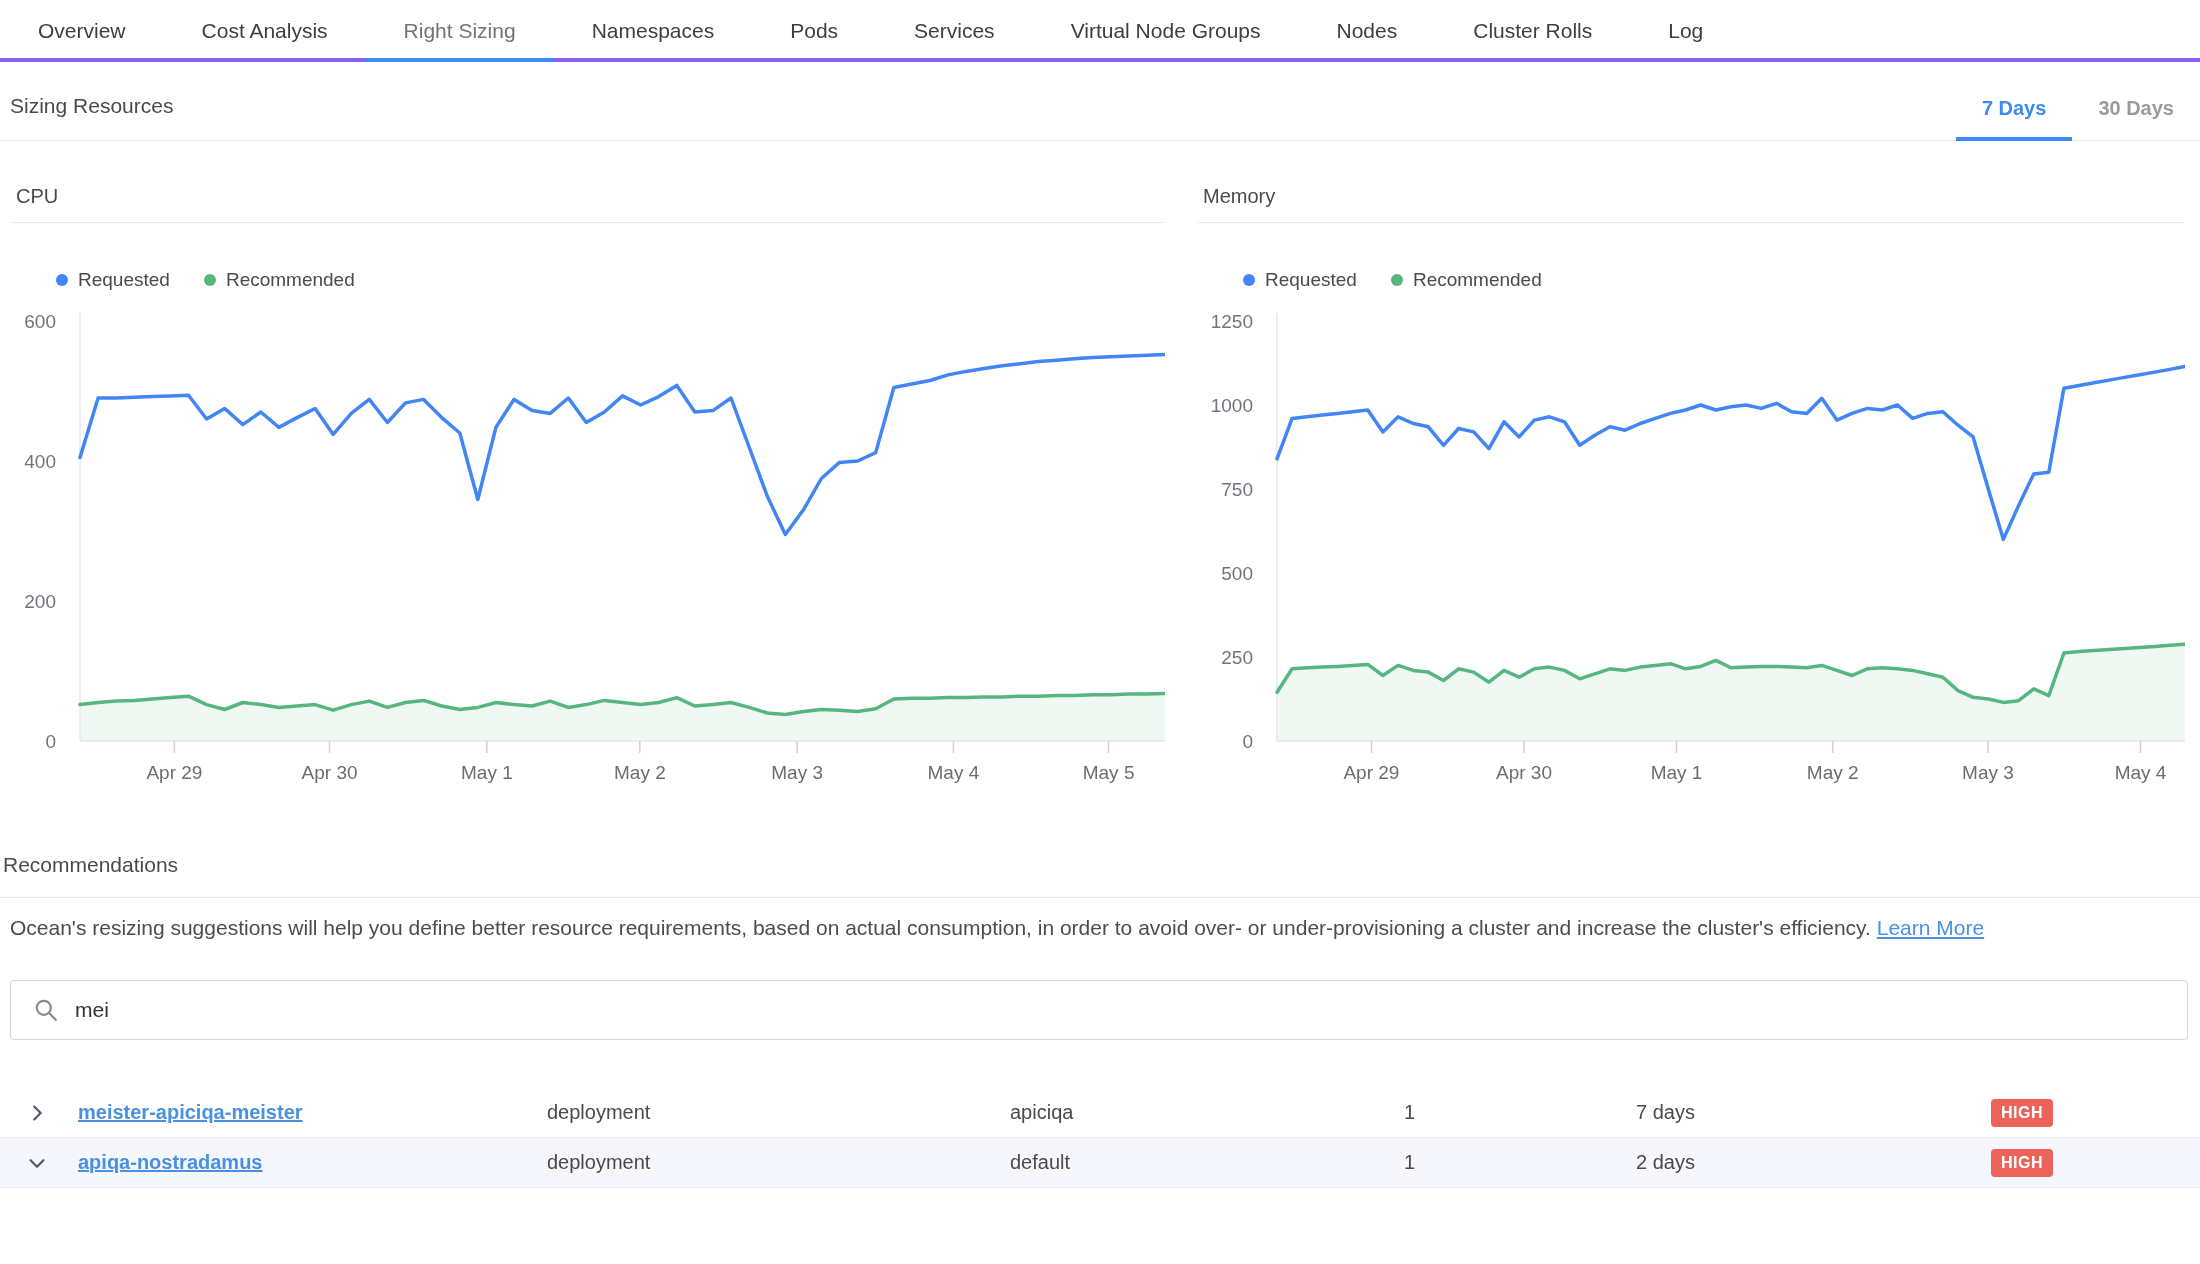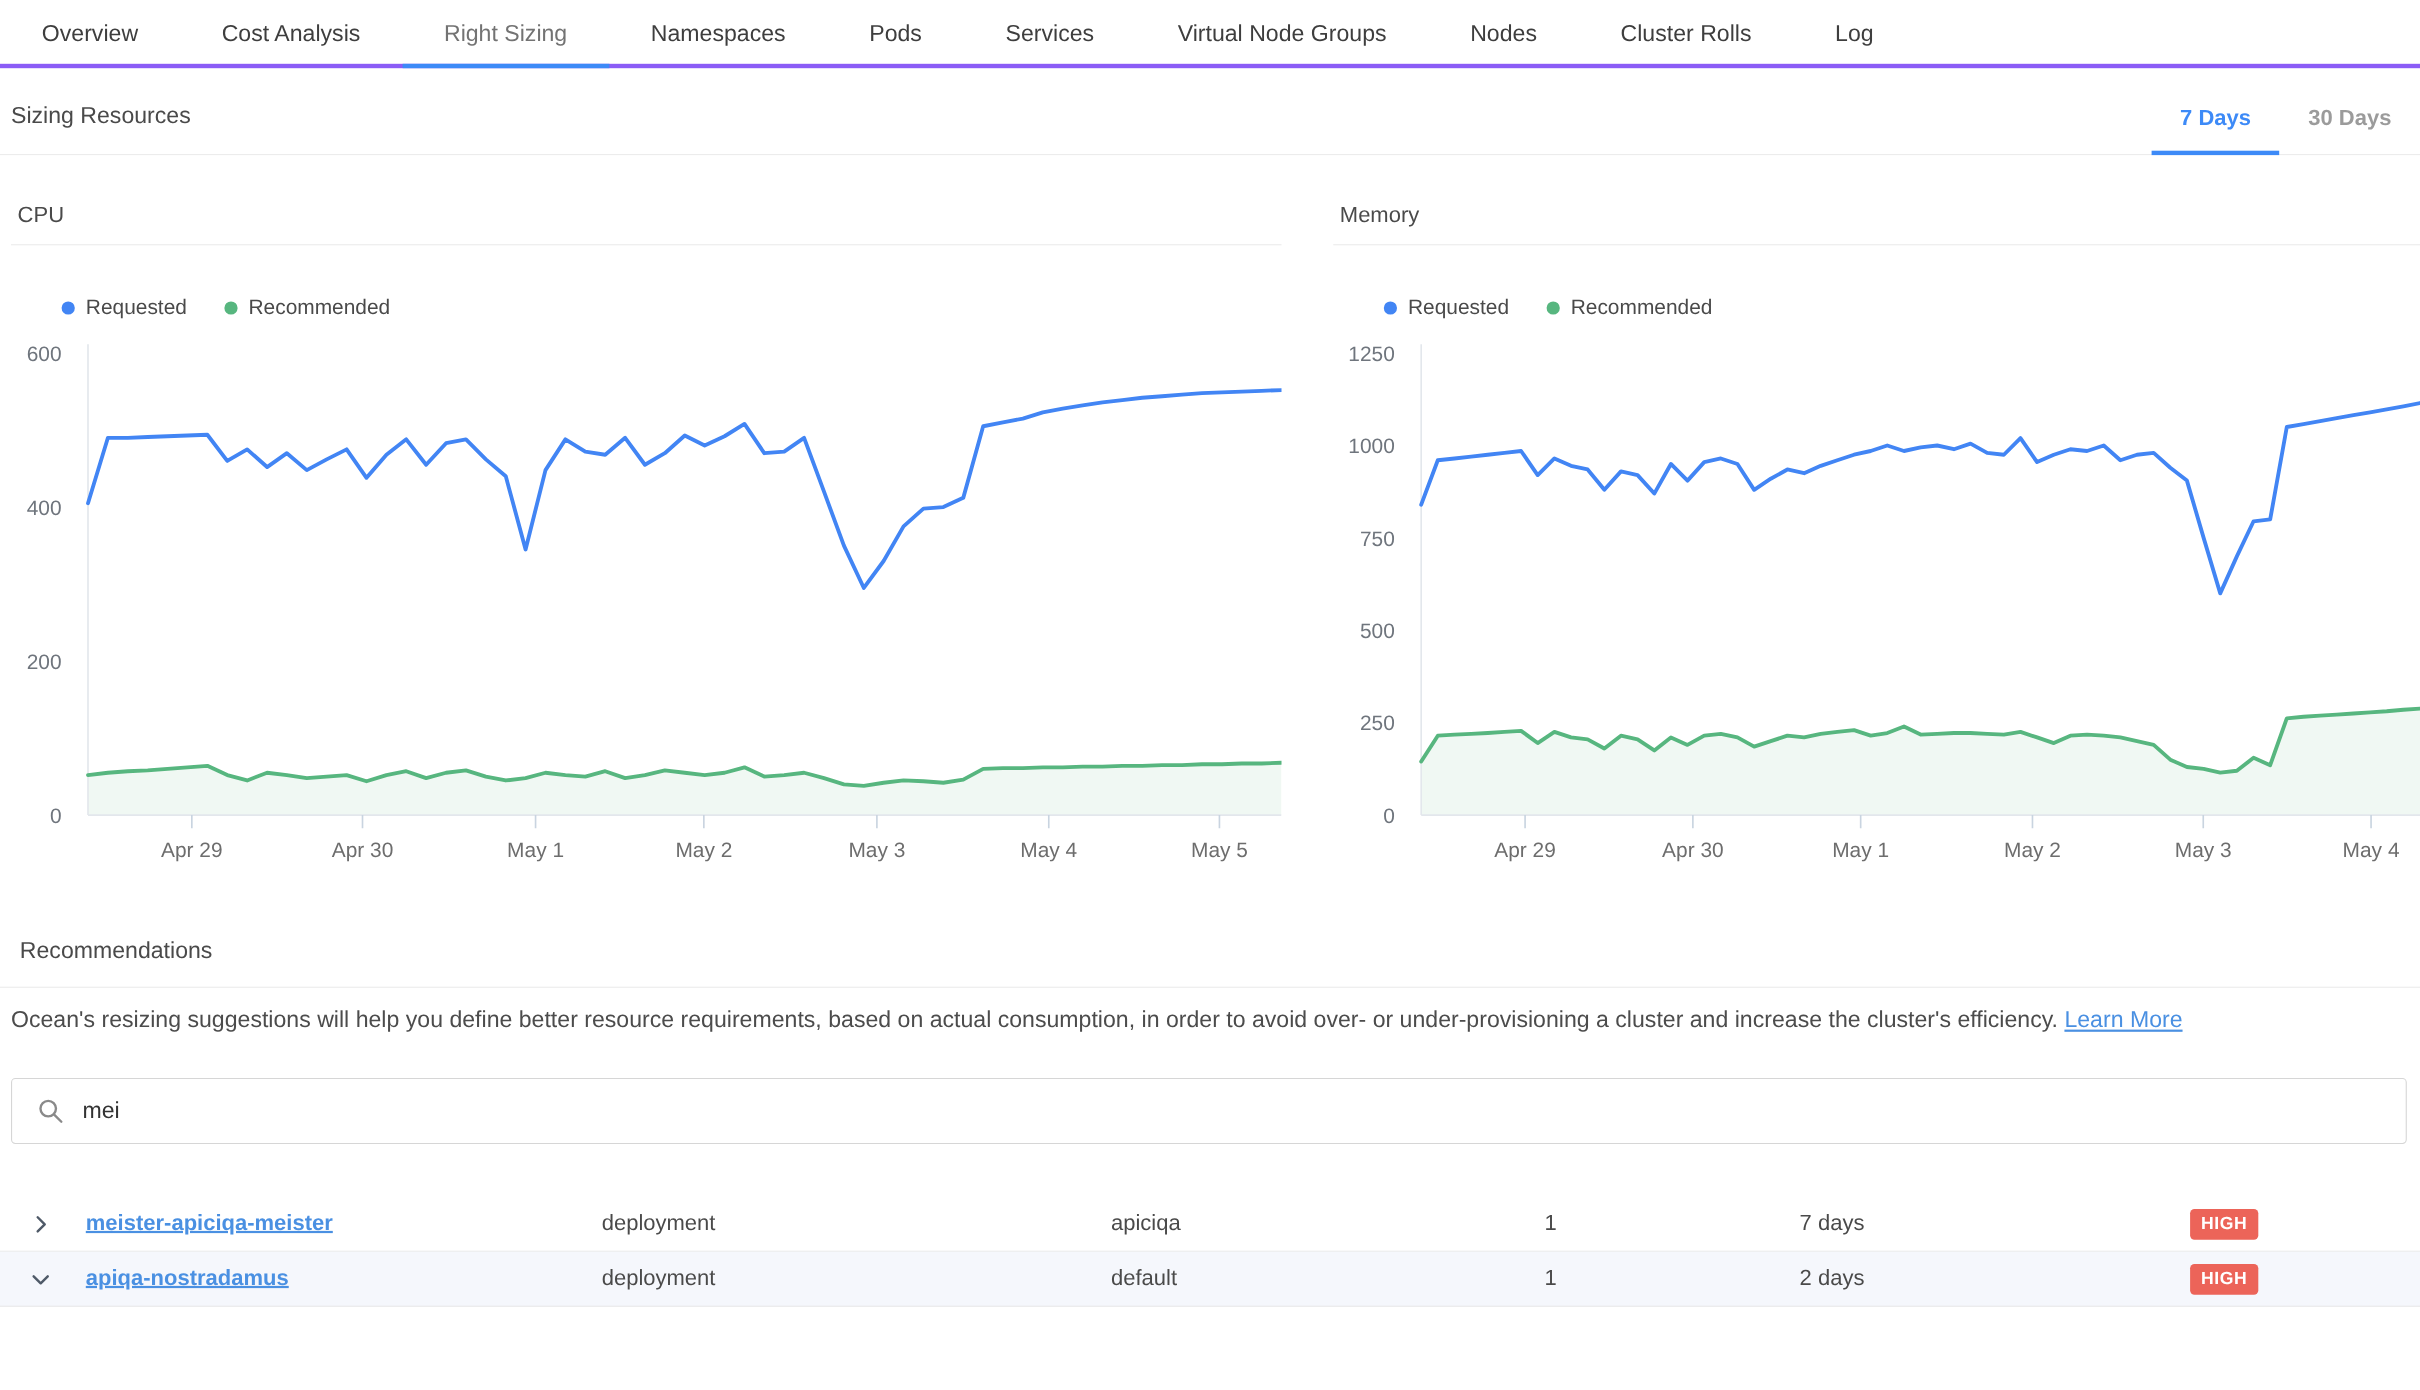--- a/index.html
+++ b/index.html
@@ -17,32 +17,32 @@
   .section-head { display:flex; align-items:flex-end; margin-top:32px; border-bottom:1px solid #ececec; padding-left:10px; }
   .section-head h2 { font-size:21px; font-weight:400; color:#4a4a4a; padding-bottom:22px; }
   .range-toggle { margin-left:auto; display:flex; }
   .range { background:none; border:none; cursor:pointer; font-family:inherit; font-weight:700;
     font-size:20px; padding:0 26px 20px; position:relative; }
   .range.active { color:#3d8af7; }
   .range.active::after { content:""; position:absolute; left:0; right:0; bottom:-1px; height:4px; background:#3d8af7; }
   .range.inactive { color:#9b9b9b; }
 
   
-  .charts { display:flex; gap:47px; margin-top:44px; padding-left:10px; }
+  .charts { display:flex; gap:32px; margin-top:44px; padding-left:10px; }
   .chart-panel { flex:none; }
   .chart-title { font-size:20px; font-weight:400; color:#4a4a4a; padding:0 0 14px 6px; border-bottom:1px solid #ececec; }
   .legend { display:flex; gap:34px; margin:46px 0 14px 46px; align-items:center; }
   .legend-item { display:flex; align-items:center; gap:10px; font-size:19px; color:#4a4a4a; }
   .legend-dot { width:12px; height:12px; border-radius:50%; display:inline-block; }
   svg.plot { display:block; }
   svg.plot text { font-family:"Liberation Sans",sans-serif; }
 
   
   .reco { margin-top:68px; }
-  .reco h2 { font-size:21px; font-weight:400; color:#4a4a4a; padding-left:18px; }
+  .reco h2 { font-size:21px; font-weight:400; color:#4a4a4a; padding-left:3px; }
   .reco .divider { margin-top:20px; border-bottom:1px solid #ececec; }
   .reco p { margin:18px 10px 0; font-size:21px; color:#4c4c4c; }
   .reco a { color:#4a90e2; text-decoration:underline; cursor:pointer; }
 
   
   .search-box { margin:40px 12px 0 10px; height:60px; border:1px solid #d6d6d6; border-radius:4px;
     display:flex; align-items:center; padding-left:22px; gap:16px; background:#fff; }
   .search-box svg { flex:none; }
   .search-box input { border:none; outline:none; font-family:inherit; font-size:21px; color:#333; flex:1; background:transparent; }
 

